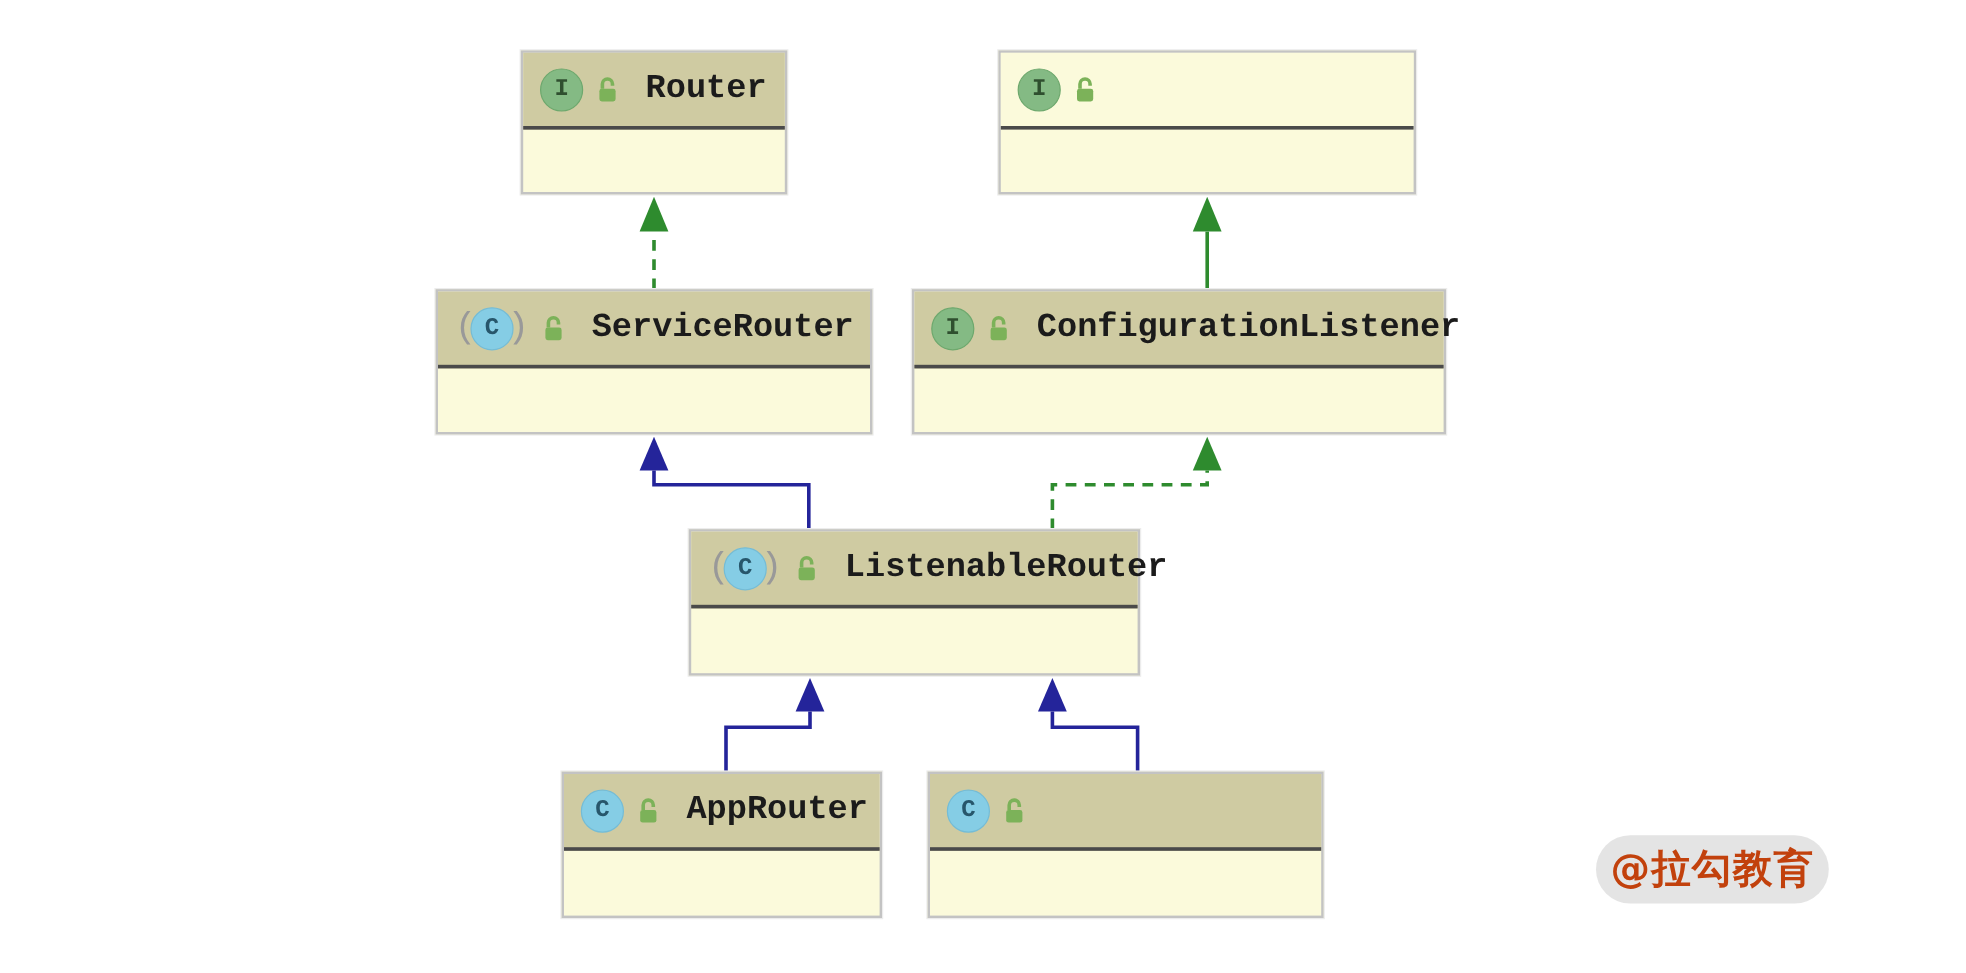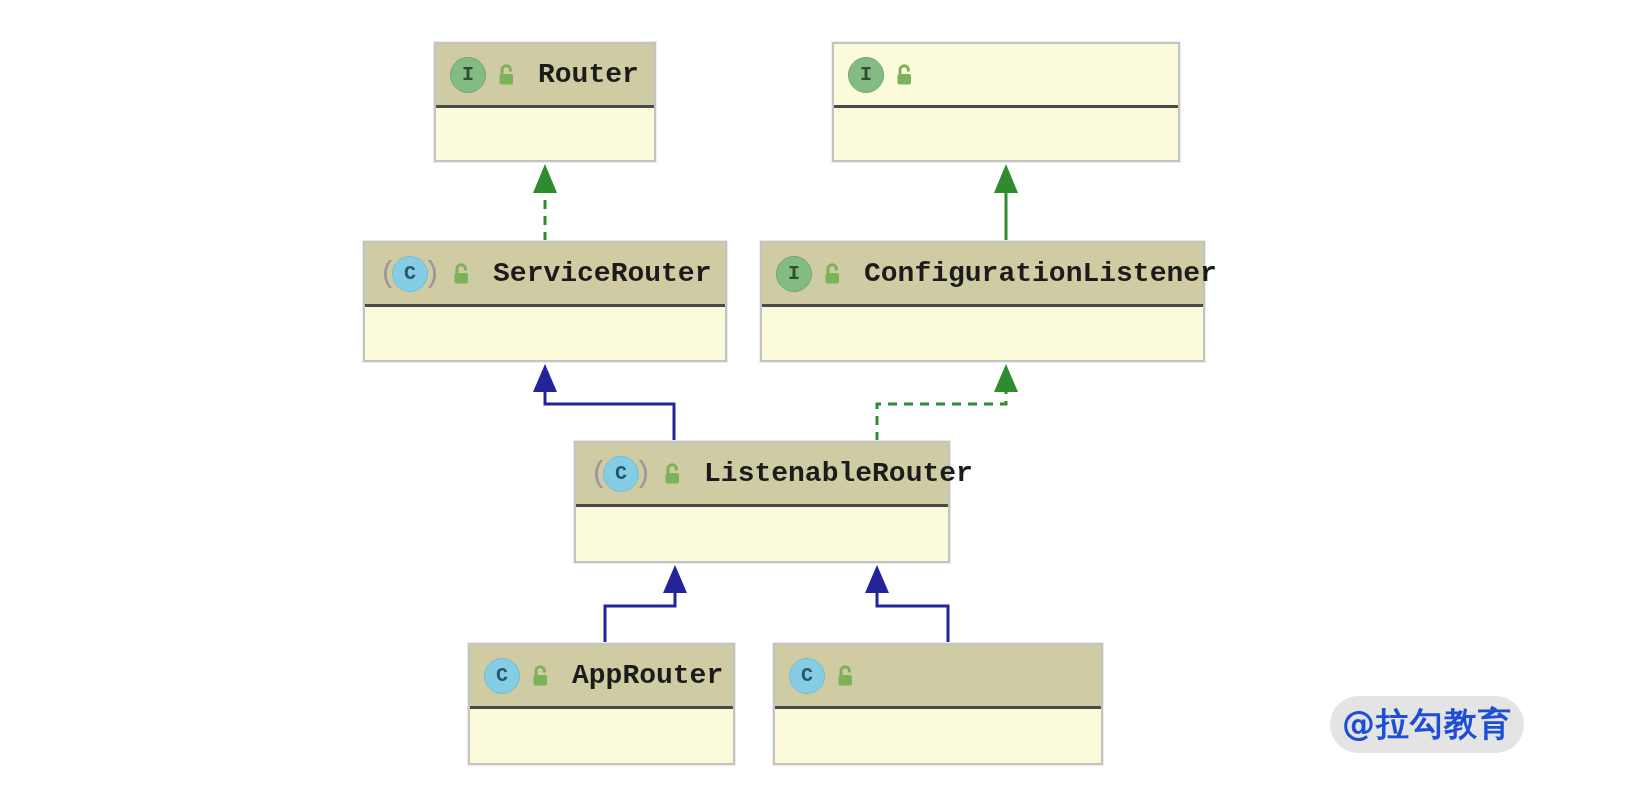--- a/index.html
+++ b/index.html
@@ -56,21 +56,21 @@
   .node-body{flex:1;}
 
   .watermark{
     position:absolute;
     left:1330px;top:696px;
     width:194px;height:57px;
     border-radius:29px;
     background:rgba(205,205,205,0.55);
     display:flex;align-items:center;justify-content:center;
     font-family:"DejaVu Sans","Liberation Sans",sans-serif;
-    font-size:33px;font-weight:700;color:#1d4ed8;
+    font-size:33px;font-weight:700;color:#c2410c;
     letter-spacing:1px;
   }
 </style>
 </head>
 <body>
 
 <div class="canvas">
 
   <svg class="edges" width="1638" height="811" viewBox="0 0 1638 811">
 

